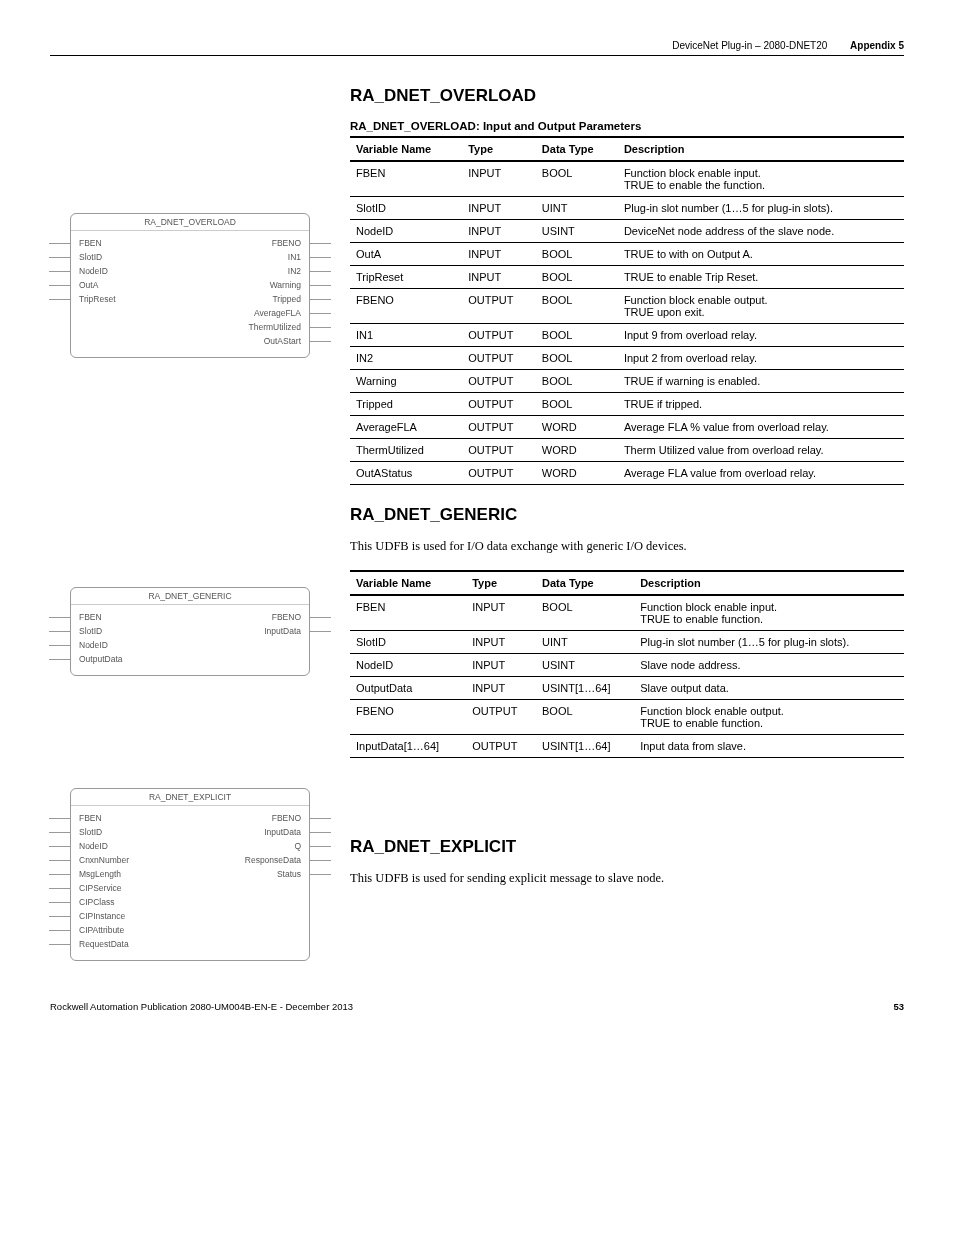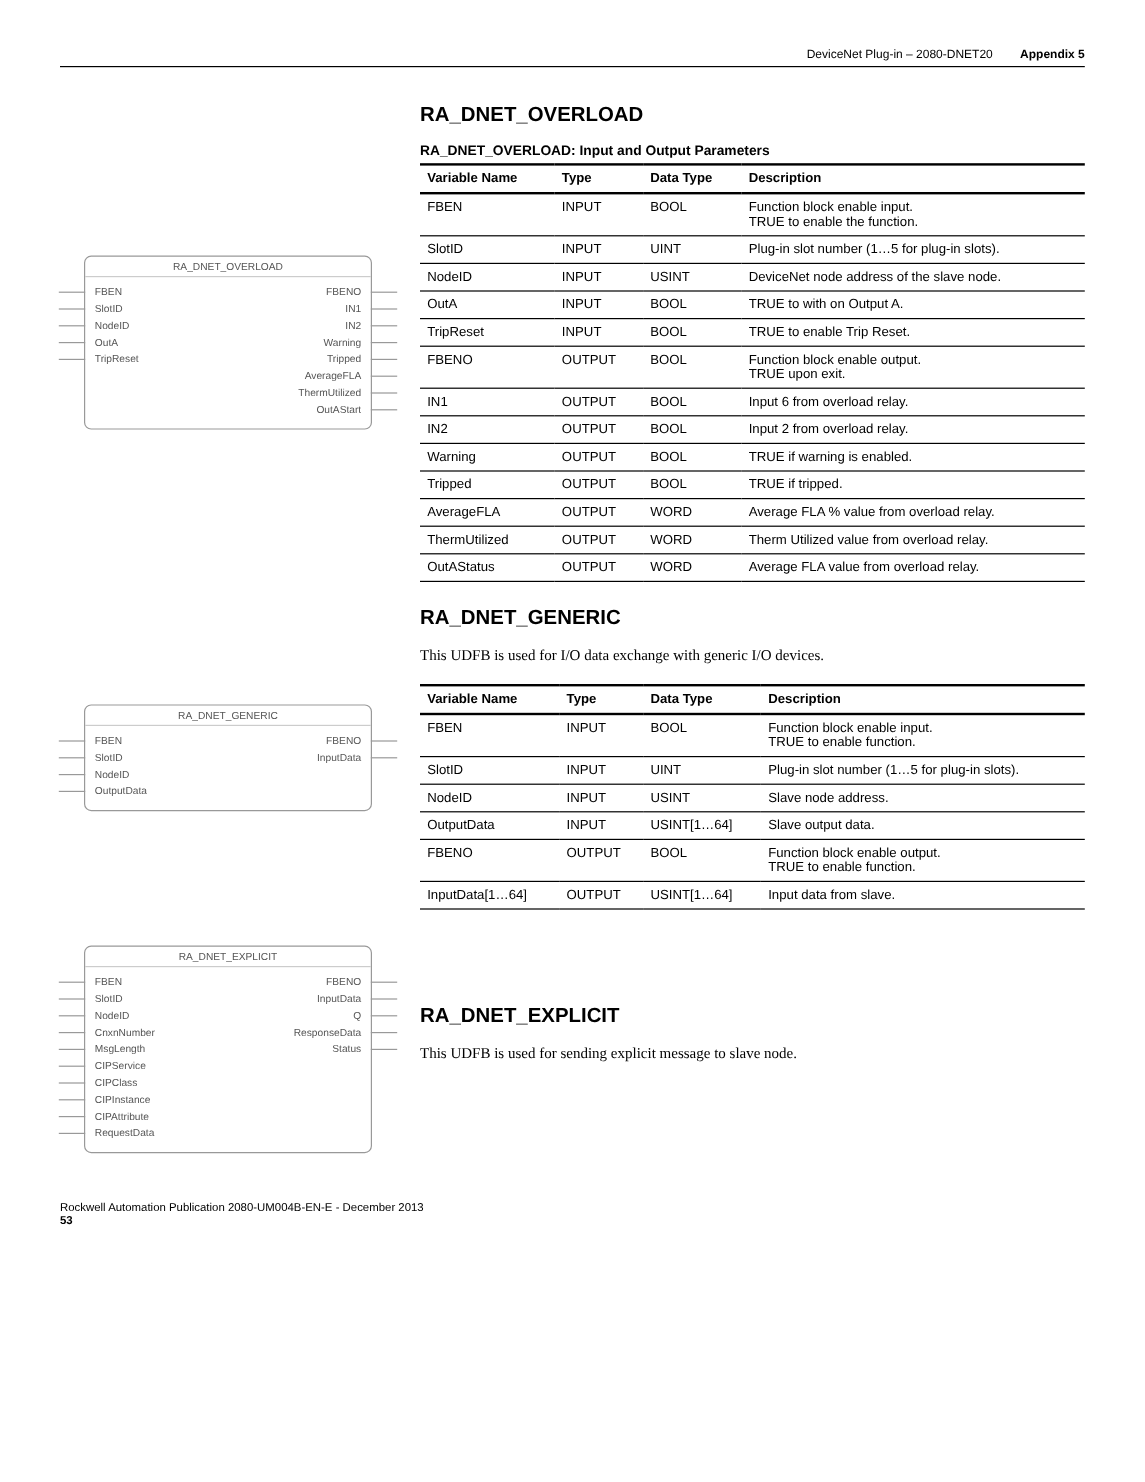--- a/index.html
+++ b/index.html
@@ -122,21 +122,20 @@
   table.param-table thead th {
     font-weight: bold;
     border-bottom: 2px solid #000;
     border-top: 2px solid #000;
   }
   .footer {
     display: flex;
     justify-content: space-between;
     font-size: 9.5px;
     margin-top: 40px;
-    flex-direction: column;
   }
   .footer .pageno {
     font-weight: bold;
   }
 </style>
 </head>
 <body>
 
 <div class="header-line">
   <span>DeviceNet Plug-in – 2080-DNET20</span>
@@ -214,21 +213,21 @@
           <tr>
             <td>FBENO</td>
             <td>OUTPUT</td>
             <td>BOOL</td>
             <td>Function block enable output.<br>TRUE upon exit.</td>
           </tr>
           <tr>
             <td>IN1</td>
             <td>OUTPUT</td>
             <td>BOOL</td>
-            <td>Input 6 from overload relay.</td>
+            <td>Input 9 from overload relay.</td>
           </tr>
           <tr>
             <td>IN2</td>
             <td>OUTPUT</td>
             <td>BOOL</td>
             <td>Input 2 from overload relay.</td>
           </tr>
           <tr>
             <td>Warning</td>
             <td>OUTPUT</td>

